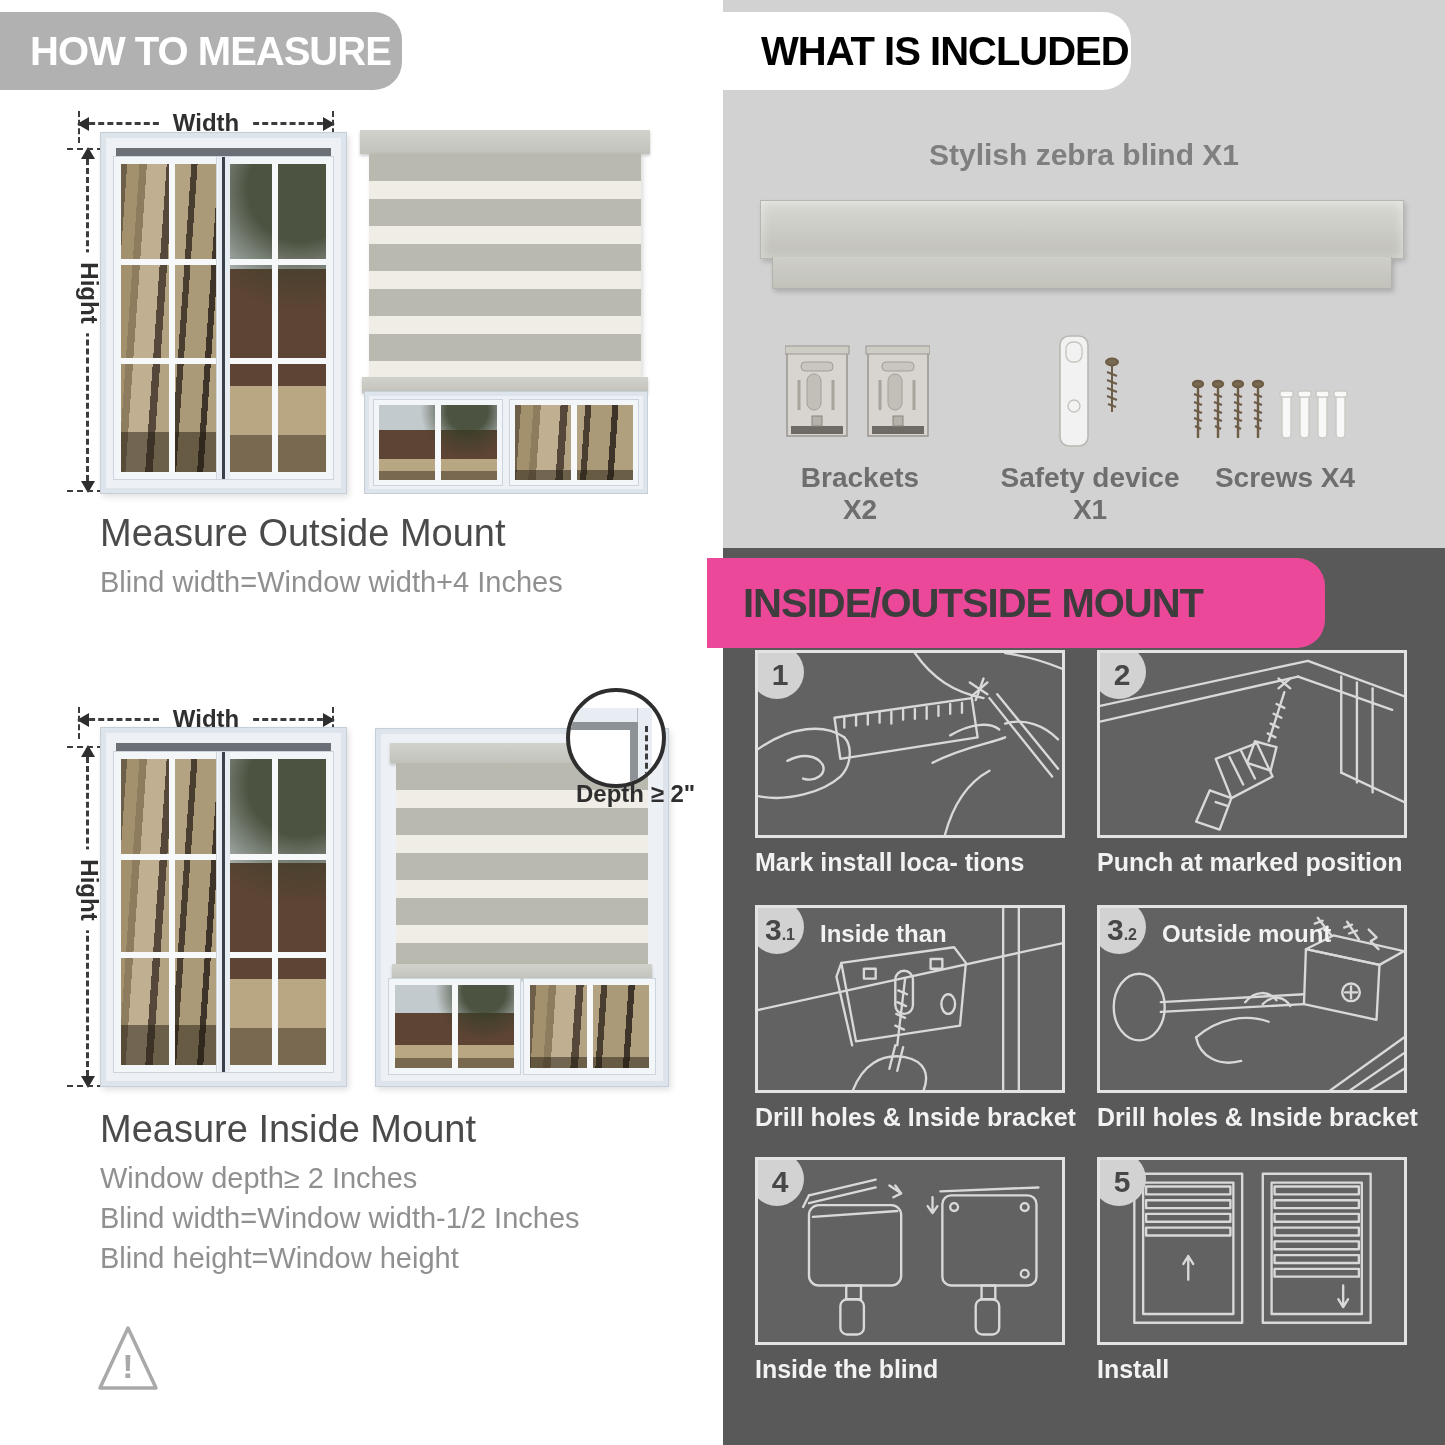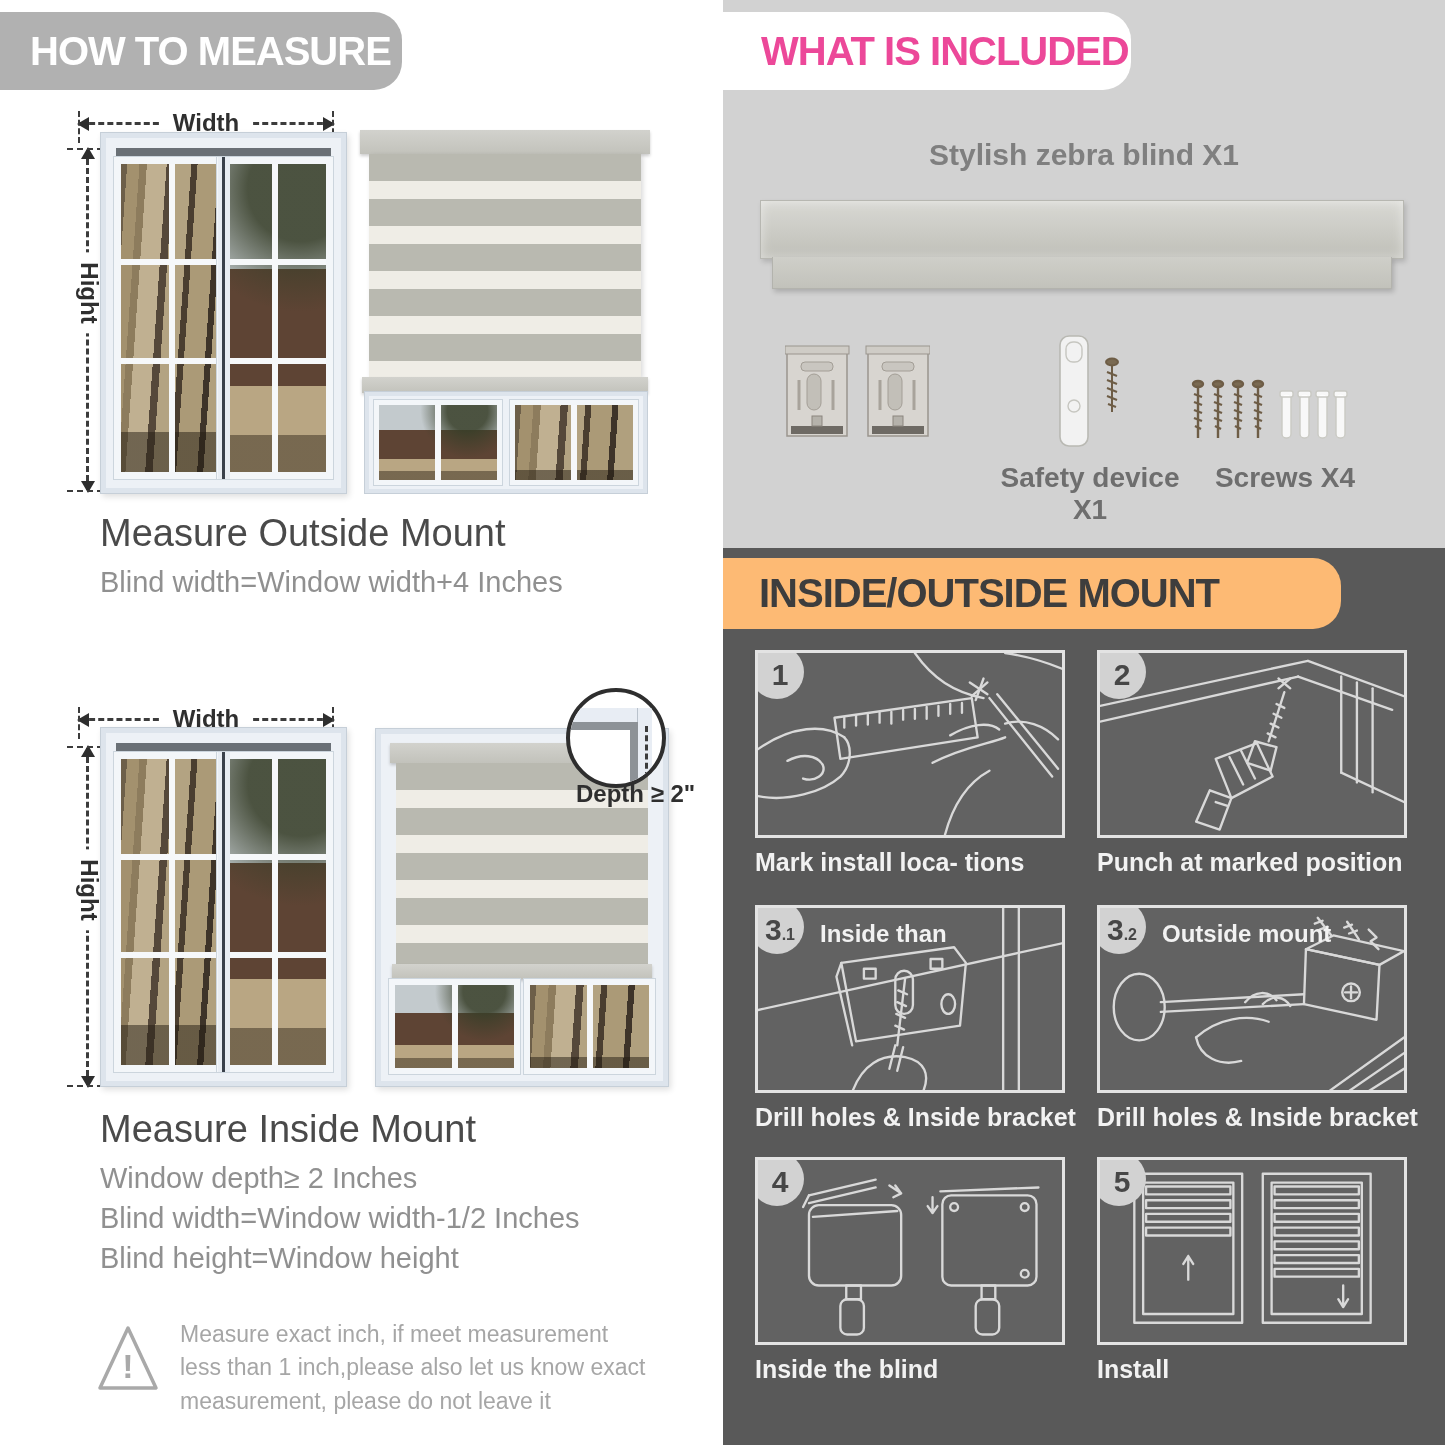--- a/index.html
+++ b/index.html
@@ -6,22 +6,22 @@
   .page{position:relative;width:1445px;height:1445px;background:#ffffff;overflow:hidden;
         font-family:"Liberation Sans", sans-serif;}
 
   
   .bar{position:absolute;display:flex;align-items:center;}
   .bar-left{left:0;top:12px;width:372px;height:78px;background:#b1b1b1;
             border-radius:0 28px 28px 0;padding-left:30px;}
   .bar-left span{font-size:40px;font-weight:bold;color:#ffffff;letter-spacing:-1px;}
   .bar-included{left:723px;top:12px;width:370px;height:78px;background:#ffffff;
             border-radius:0 28px 28px 0;padding-left:38px;}
-  .bar-included span{font-size:40px;font-weight:bold;color:#ec4899;letter-spacing:-1px;}
-  .bar-mount{left:723px;top:558px;width:582px;height:71px;background:#fdba74;
+  .bar-included span{font-size:40px;font-weight:bold;color:#000000;letter-spacing:-1px;}
+  .bar-mount{left:707px;top:558px;width:582px;height:90px;background:#ec4899;
             border-radius:0 28px 28px 0;padding-left:36px;}
   .bar-mount span{font-size:40px;font-weight:bold;color:#3d3d3d;letter-spacing:-1px;}
 
   
   .sec-light{position:absolute;left:723px;top:0;width:722px;height:548px;background:#d2d2d2;}
   .sec-dark{position:absolute;left:723px;top:548px;width:722px;height:897px;background:#595959;}
 
   
   .h-title{position:absolute;font-size:38px;font-weight:normal;color:#4a4a4a;}
   .m-line{position:absolute;font-size:29px;font-weight:normal;color:#909090;}
@@ -221,21 +221,20 @@
 
   <div class="h-title" style="left:100px;top:1108px;">Measure Inside Mount</div>
   <div class="m-line" style="left:100px;top:1162px;">Window depth≥ 2 Inches</div>
   <div class="m-line" style="left:100px;top:1202px;">Blind width=Window width-1/2 Inches</div>
   <div class="m-line" style="left:100px;top:1242px;">Blind height=Window height</div>
 
   <svg class="warn-icon" width="64" height="74" viewBox="0 0 64 74">
     <path d="M32 6 L60 66 L4 66 Z" fill="none" stroke="#a9a9a9" stroke-width="3.5" stroke-linejoin="round"></path>
     <text x="32" y="56" text-anchor="middle" font-size="34" font-weight="bold" fill="#a9a9a9" font-family="Liberation Sans, sans-serif">!</text>
   </svg>
-  <div class="warn-text">Measure exact inch, if meet measurement less than 1 inch,please also let us know exact measurement, please do not leave it</div>
 
   <div class="bar bar-included">
     <span>WHAT IS INCLUDED</span>
   </div>
 
   <div class="product-label">Stylish zebra blind X1</div>
 
   <div class="headrail-top"></div>
   <div class="headrail-bottom"></div>
 
@@ -321,20 +320,21 @@
         <rect x="90" y="13" width="13" height="6" rx="2"></rect>
       <rect x="110" y="16" width="9" height="44" rx="4"></rect>
         <rect x="108" y="13" width="13" height="6" rx="2"></rect>
       <rect x="128" y="16" width="9" height="44" rx="4"></rect>
         <rect x="126" y="13" width="13" height="6" rx="2"></rect>
       <rect x="146" y="16" width="9" height="44" rx="4"></rect>
         <rect x="144" y="13" width="13" height="6" rx="2"></rect>
     </g>
   </svg>
 
+  <div class="item-label" style="left:780px;width:160px;">Brackets X2</div>
   <div class="item-label" style="left:980px;width:220px;">Safety device X1</div>
   <div class="item-label" style="left:1210px;width:150px;">Screws X4</div>
 
   <div class="bar bar-mount">
     <span>INSIDE/OUTSIDE MOUNT</span>
   </div>
 
   <div class="panel" style="left:755px;top:650px;">
     <span class="badge">
         <span class="n">1</span>

